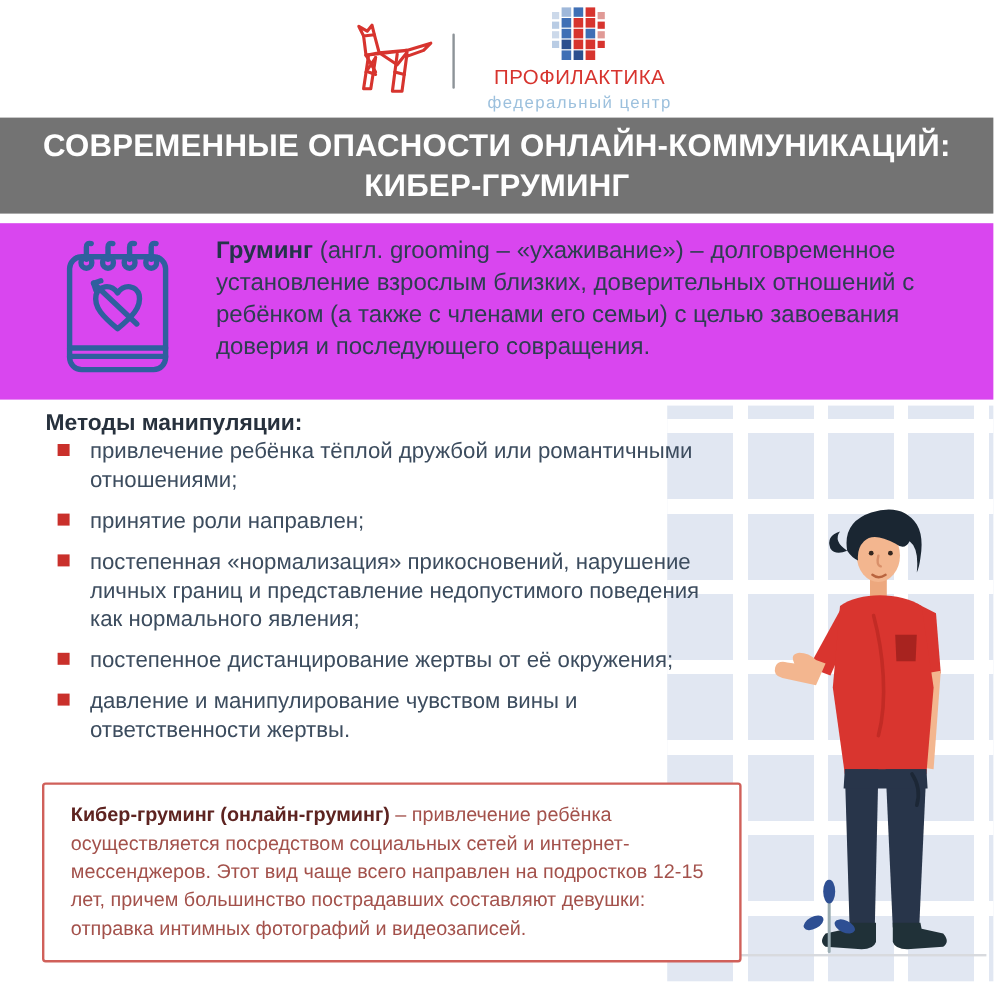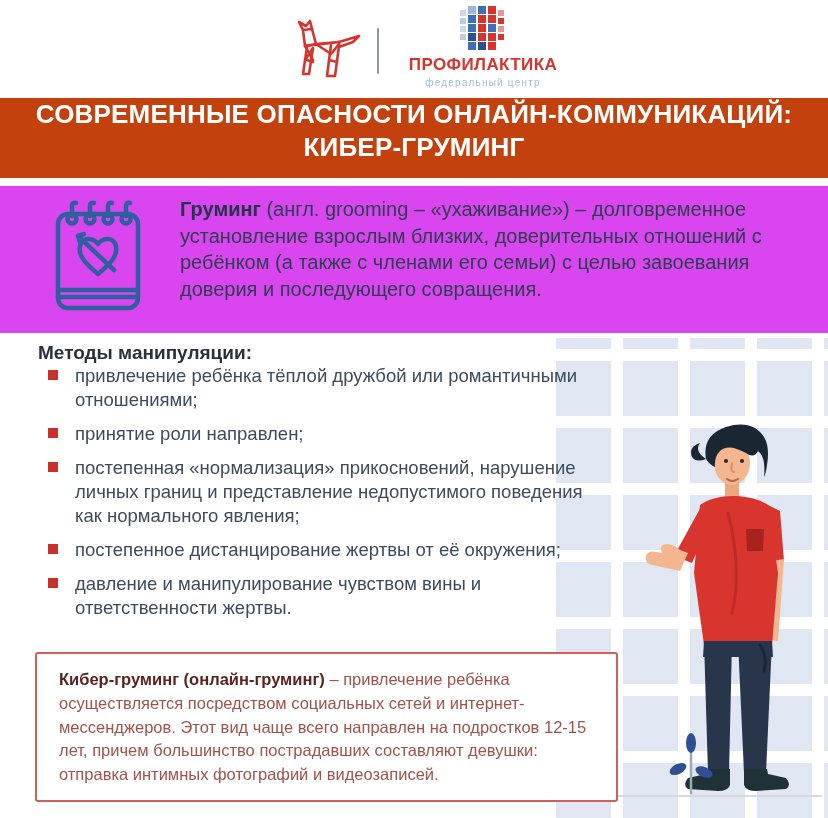--- a/index.html
+++ b/index.html
@@ -9,28 +9,28 @@
     font-family:"Liberation Sans","DejaVu Sans",sans-serif;
     -webkit-font-smoothing:antialiased;
   }
 
   
   .header { position:absolute; left:0; top:0; width:828px; height:98px; background:#fff; }
   .horse-logo { position:absolute; left:283px; top:16px; width:80px; height:68px; }
   .logo-divider { position:absolute; left:377px; top:28px; width:2px; height:46px; background:#8d9398; border-radius:1px; }
   .brand-block { position:absolute; left:398px; top:6px; width:170px; text-align:center; }
   .brand-mosaic { display:block; margin:0 auto 3px auto; width:46px; height:46px; }
-  .brand-name { font-size:17px; font-weight:bold; color:#d7342e; letter-spacing:.4px; white-space:nowrap; }
-  .brand-subtitle { font-size:10px; color:#9cc0dd; letter-spacing:1.2px; margin-top:2px; }
+  .brand-name { font-size:17px; font-weight:normal; color:#d7342e; letter-spacing:.4px; white-space:nowrap; }
+  .brand-subtitle { font-size:14px; color:#9cc0dd; letter-spacing:1.2px; margin-top:2px; }
 
   
   .banner {
     position:absolute; left:0; top:98px; width:828px; height:80px;
-    background:#c2410c; color:#fff; text-align:center;
-    display:flex; flex-direction:column; justify-content:flex-start;
+    background:#737373; color:#fff; text-align:center;
+    display:flex; flex-direction:column; justify-content:center;
     font-weight:bold; font-size:26px; line-height:1.28; letter-spacing:.2px;
   }
 
   
   .definition {
     position:absolute; left:0; top:186px; width:828px; height:147px;
     background:#d946ef;
   }
   .notebook-icon { position:absolute; left:48px; top:12px; width:100px; height:118px; }
   .definition-text {

